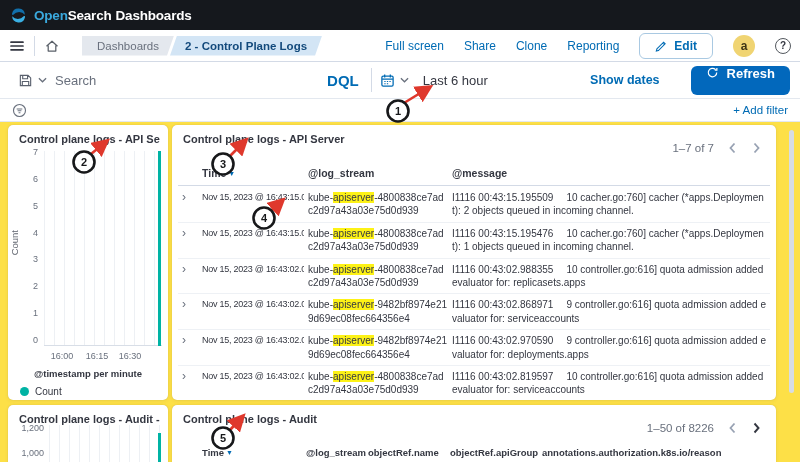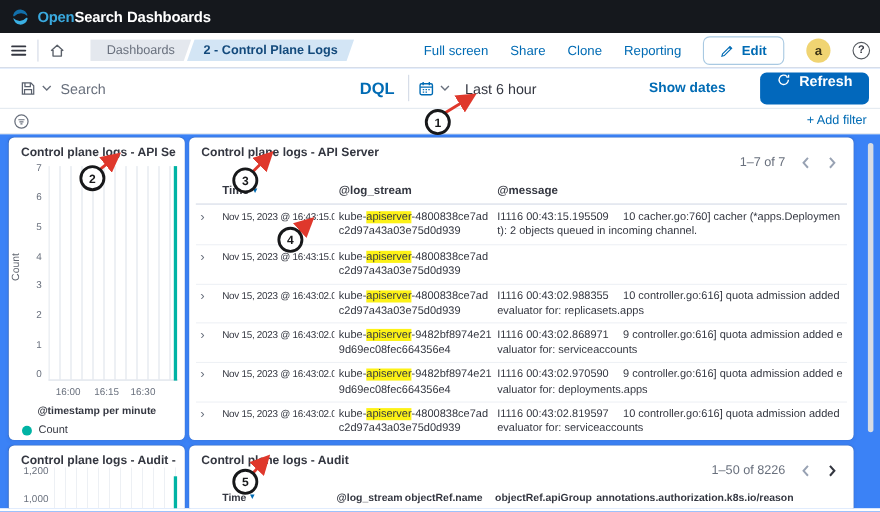--- a/index.html
+++ b/index.html
@@ -1,18 +1,18 @@
 <!DOCTYPE html>
 <html><head>
 <meta charset="utf-8">
 <style>
   * { margin:0; padding:0; box-sizing:border-box; }
   html,body { width:800px; height:465px; }
   .screen { position:relative; width:800px; height:462px; overflow:hidden;
-            background:#3b82f6; font-family:"Liberation Sans", sans-serif; color:#343741; }
+            background:#fde047; font-family:"Liberation Sans", sans-serif; color:#343741; }
 
   
   .topbar { height:30px; background:#15181d; display:flex; align-items:center; padding:0 10px; gap:7px; }
   .brand { font-size:13.5px; font-weight:bold; letter-spacing:-0.2px; white-space:nowrap; }
   .brand .b-open { color:#3aa9de; }
   .brand .b-search { color:#ffffff; }
   .brand .b-prod { color:#ffffff; margin-left:4px; }
 
   
   .navbar { height:32px; background:#fff; border-bottom:1px solid #d3dae6; display:flex; align-items:center; padding:0 9px; }
@@ -256,20 +256,21 @@
         <div class="lrow">
           <span class="expand">›</span>
           <span class="cell-time">Nov 15, 2023 @ 16:43:15.000</span>
           <span class="cell-stream">kube-<mark>apiserver</mark>-4800838ce7adc2d97a43a03e75d0d939</span>
           <span class="cell-msg"><span class="mh">I1116 00:43:15.195509</span><span class="mb">10 cacher.go:760] cacher (*apps.Deployment): 2 objects queued in incoming channel.</span></span>
         </div>
         <div class="lrow">
           <span class="expand">›</span>
           <span class="cell-time">Nov 15, 2023 @ 16:43:15.000</span>
           <span class="cell-stream">kube-<mark>apiserver</mark>-4800838ce7adc2d97a43a03e75d0d939</span>
+          <span class="cell-msg"><span class="mh">I1116 00:43:15.195476</span><span class="mb">10 cacher.go:760] cacher (*apps.Deployment): 1 objects queued in incoming channel.</span></span>
         </div>
         <div class="lrow">
           <span class="expand">›</span>
           <span class="cell-time">Nov 15, 2023 @ 16:43:02.000</span>
           <span class="cell-stream">kube-<mark>apiserver</mark>-4800838ce7adc2d97a43a03e75d0d939</span>
           <span class="cell-msg"><span class="mh">I1116 00:43:02.988355</span><span class="mb">10 controller.go:616] quota admission added evaluator for: replicasets.apps</span></span>
         </div>
         <div class="lrow">
           <span class="expand">›</span>
           <span class="cell-time">Nov 15, 2023 @ 16:43:02.000</span>

